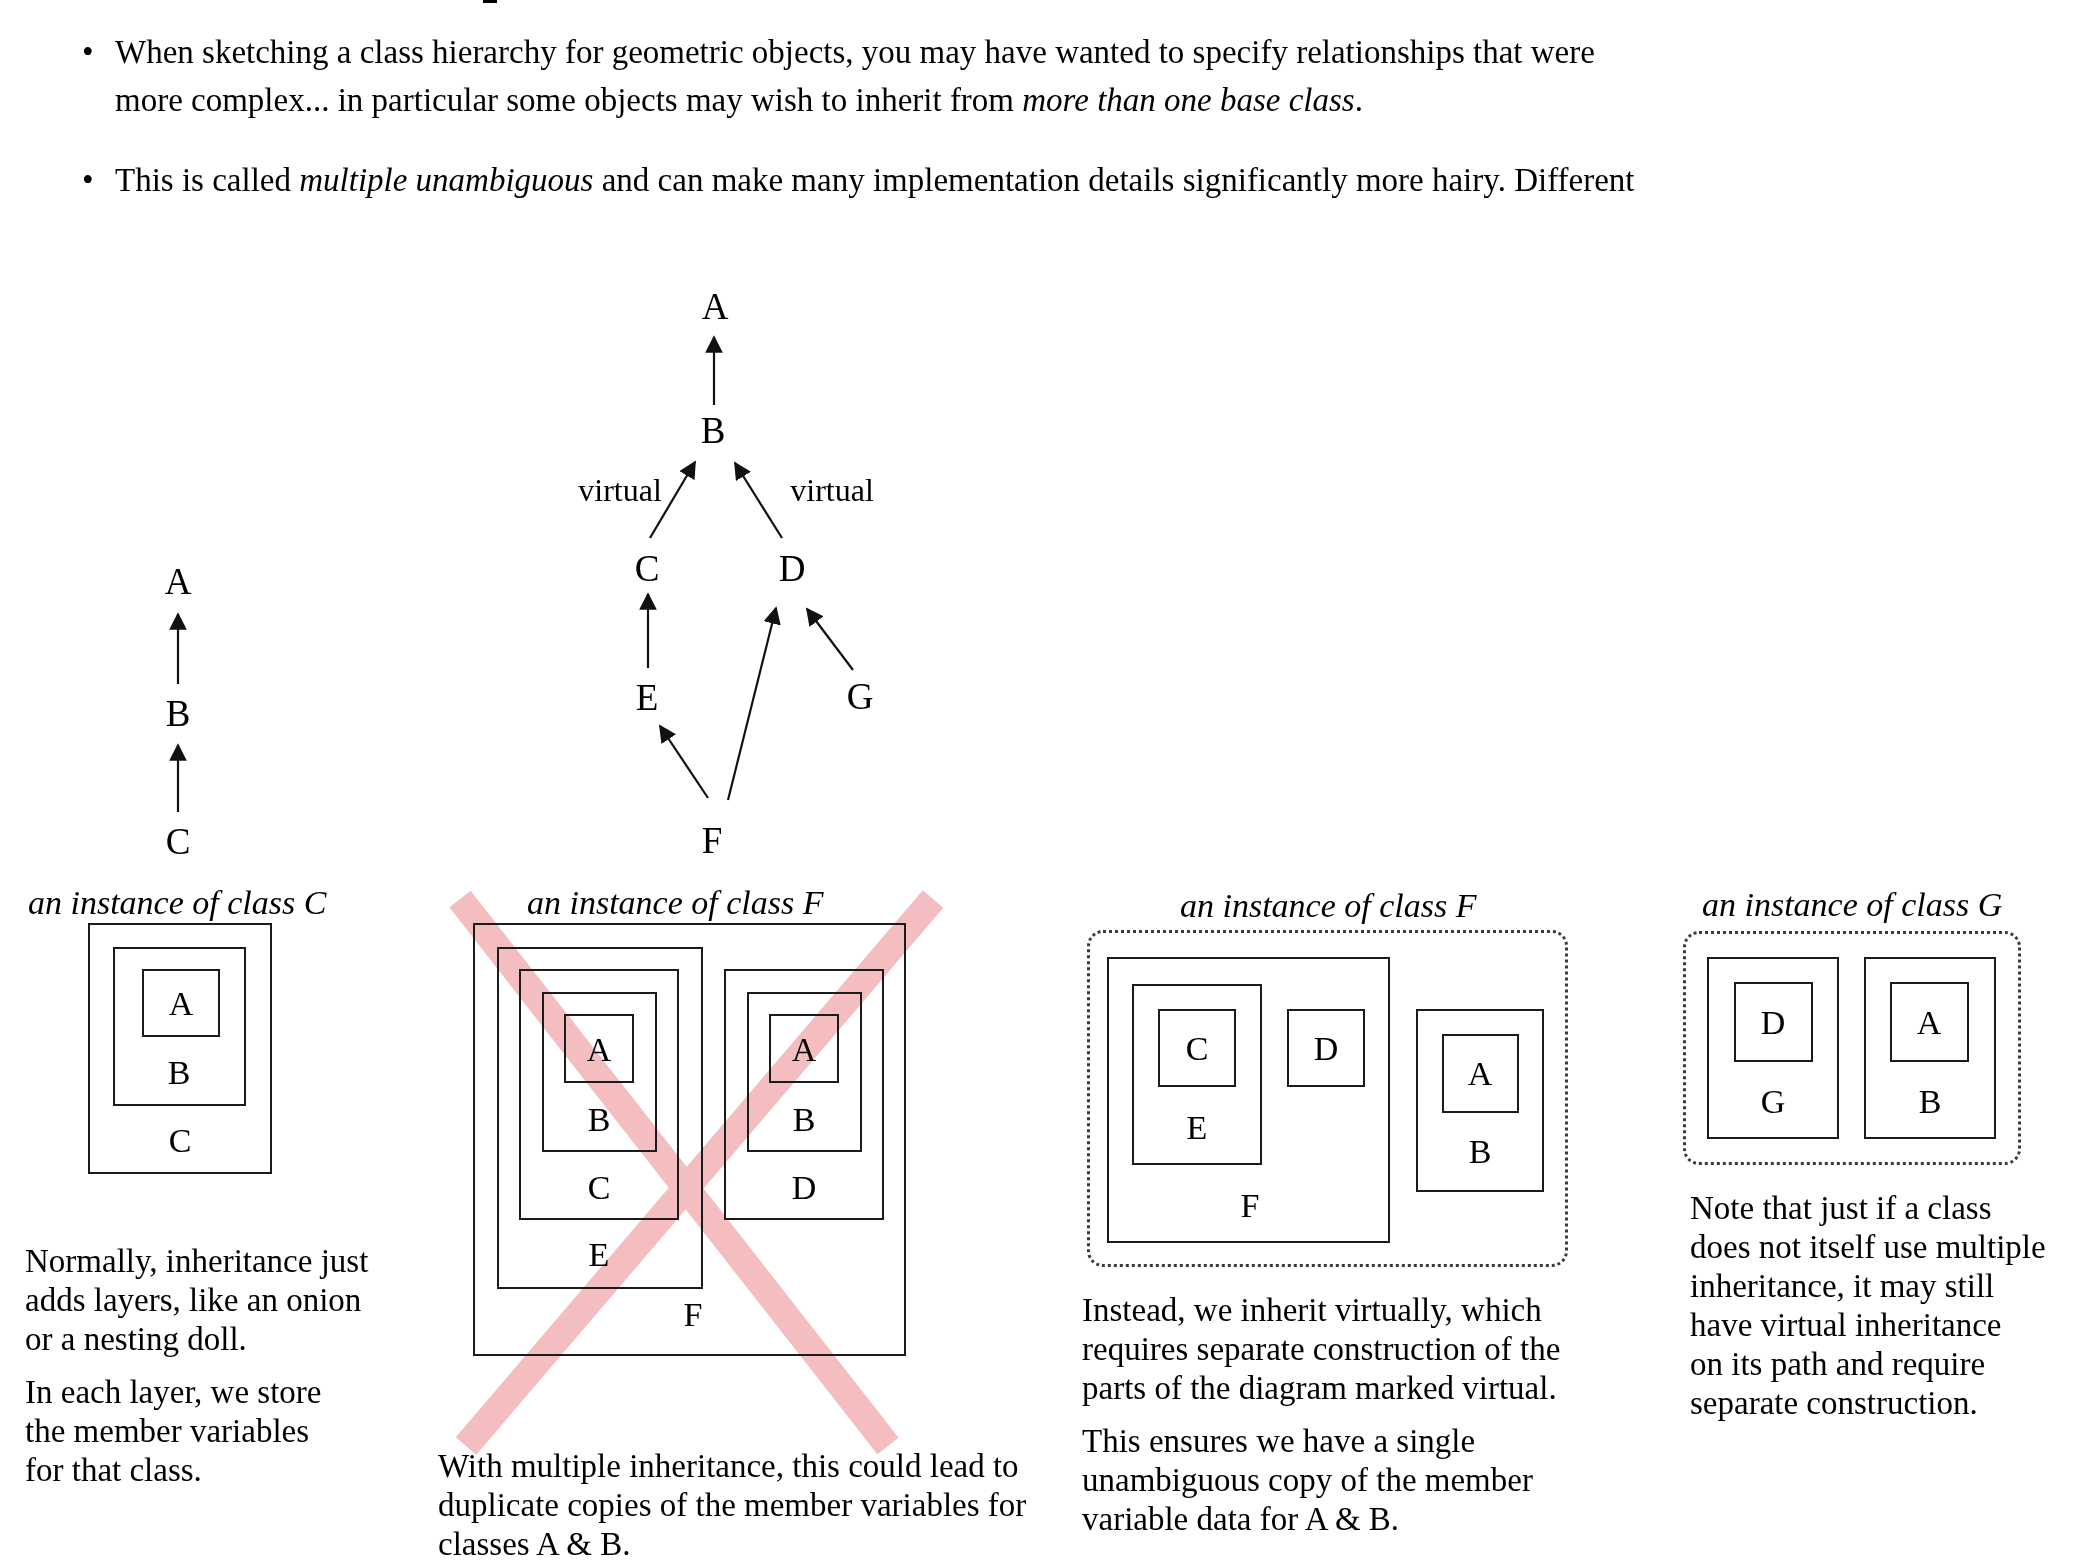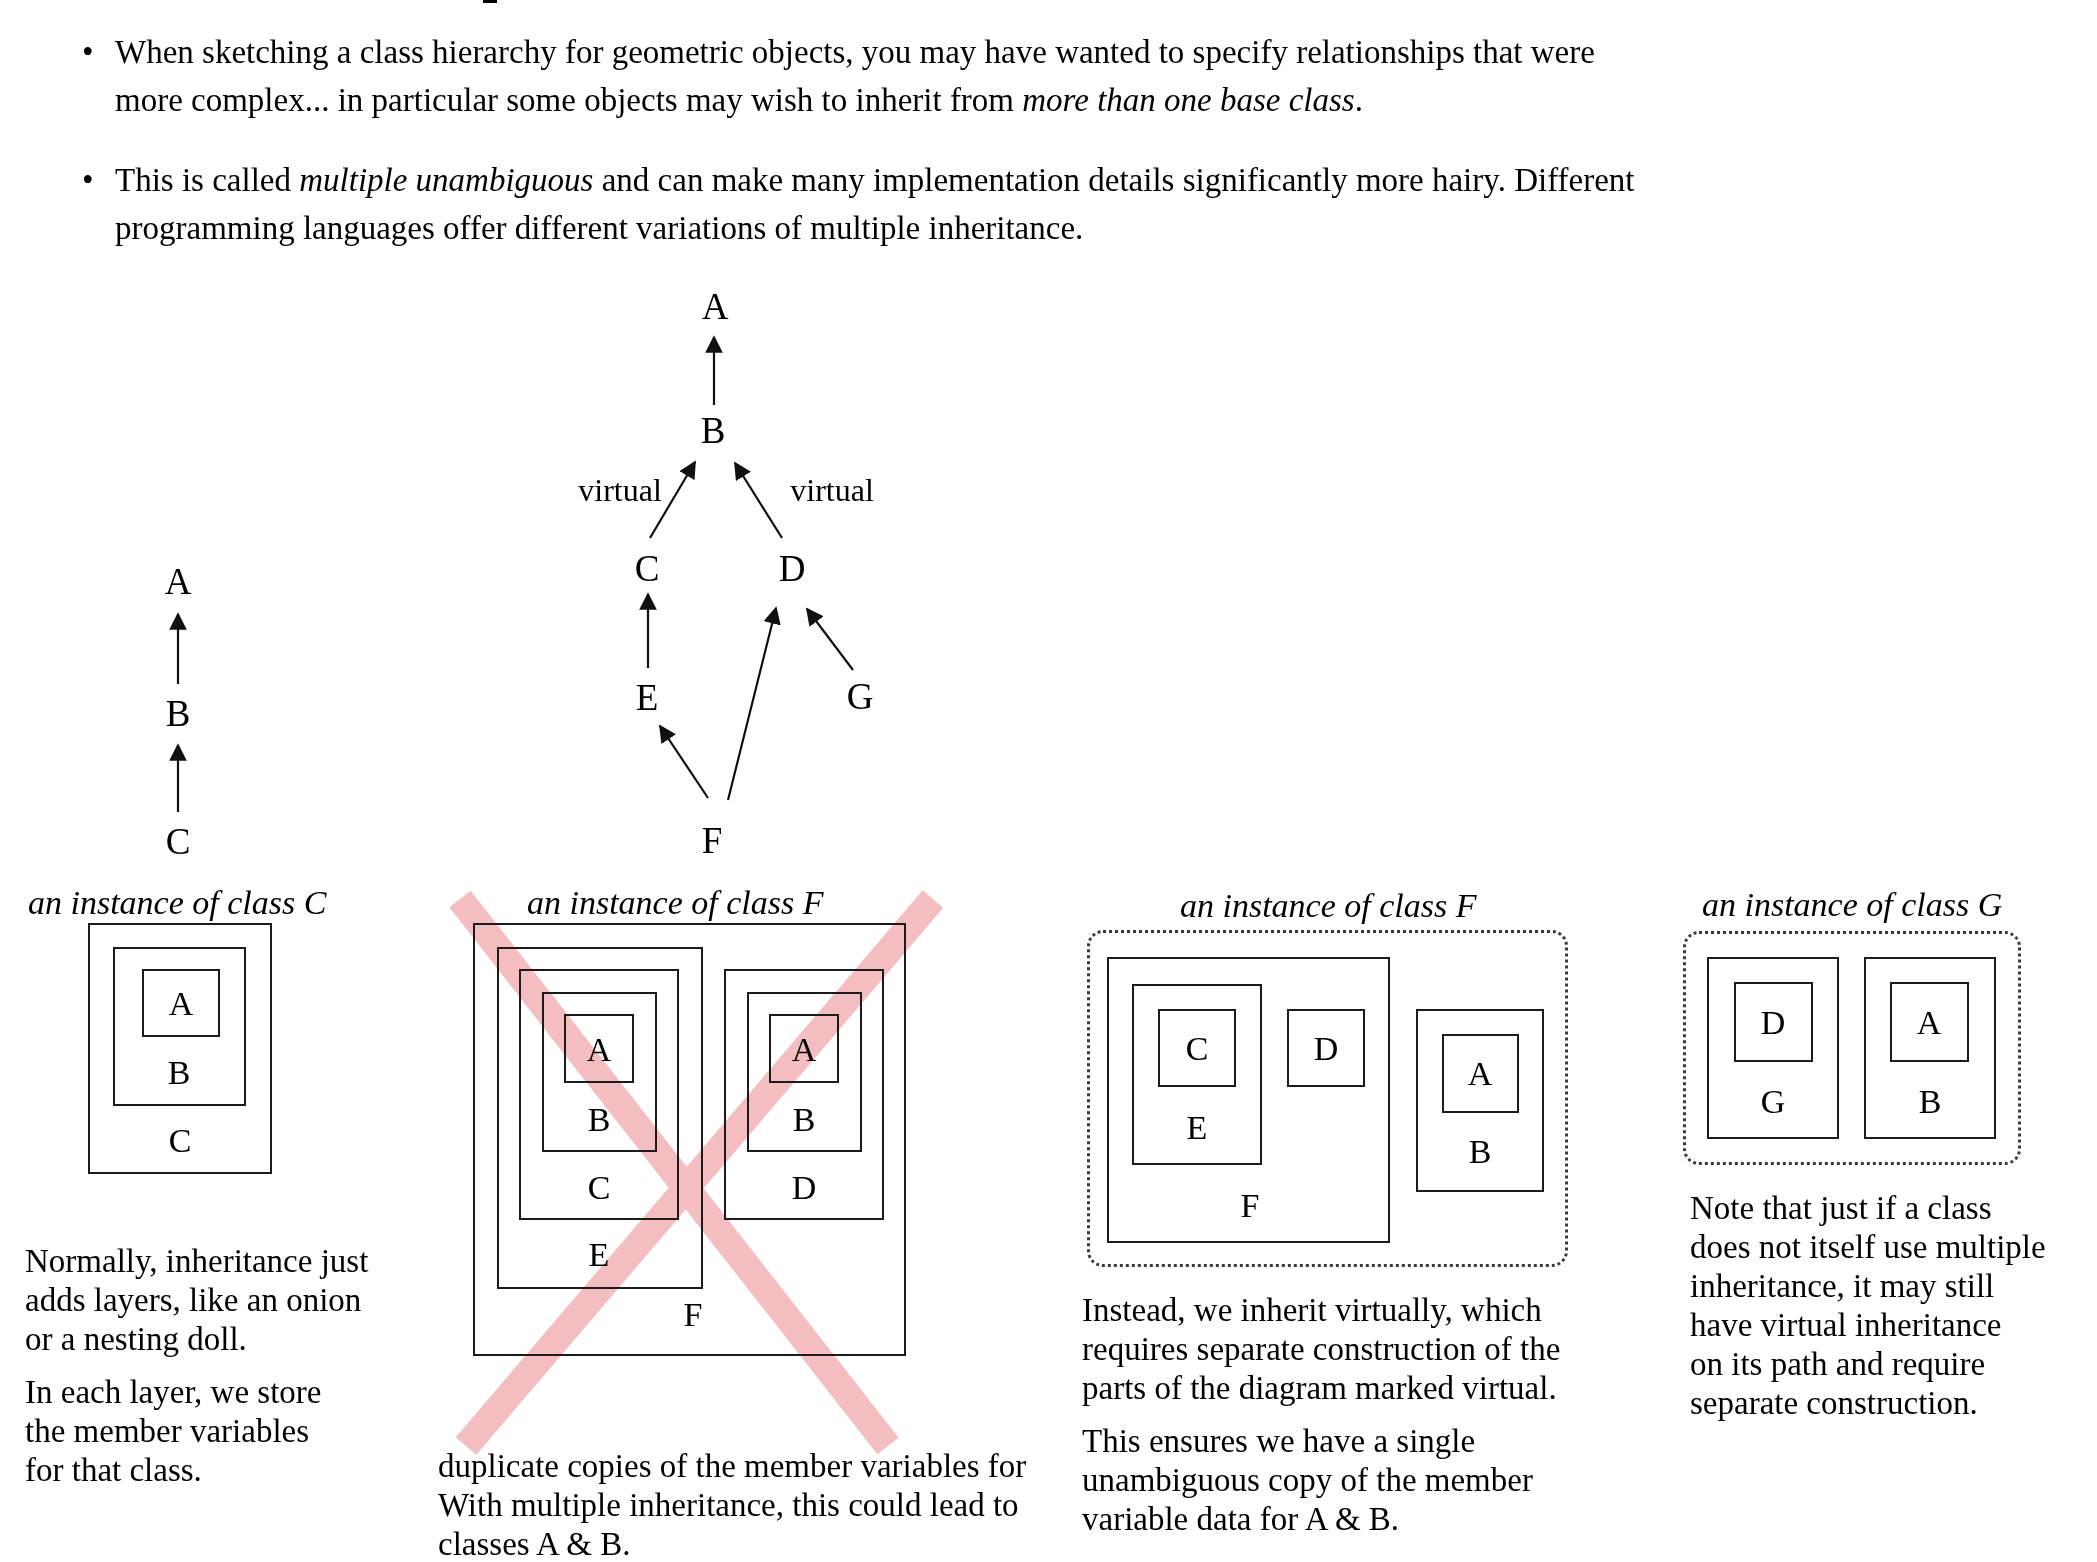--- a/index.html
+++ b/index.html
@@ -52,21 +52,20 @@
 
   <span class="bullet-glyph" style="left:82px;top:28px;">•</span>
   <div class="bullet-text" style="left:115px;top:28px;">
     <div><span>When sketching a class hierarchy for geometric objects, you may have wanted to specify relationships that were</span></div>
     <div><span>more complex... in particular some objects may wish to inherit from </span><span class="it">more than one base class</span><span>.</span></div>
   </div>
 
   <span class="bullet-glyph" style="left:82px;top:156px;">•</span>
   <div class="bullet-text" style="left:115px;top:156px;">
     <div><span>This is called </span><span class="it">multiple unambiguous</span><span> and can make many implementation details significantly more hairy. Different</span></div>
-    <div><span>programming languages offer different variations of multiple inheritance.</span></div>
   </div>
 
   <div class="node" style="left:178px;top:581px;">A</div>
   <div class="node" style="left:178px;top:713px;">B</div>
   <div class="node" style="left:178px;top:841px;">C</div>
 
   <div class="node" style="left:715px;top:306px;">A</div>
   <div class="node" style="left:713px;top:430px;">B</div>
   <div class="vlabel" style="left:620px;top:490px;">virtual</div>
   <div class="vlabel" style="left:832px;top:490px;">virtual</div>
@@ -109,22 +108,22 @@
   <div class="lbl" style="left:599px;top:1050px;">A</div>
   <div class="lbl" style="left:599px;top:1120px;">B</div>
   <div class="lbl" style="left:599px;top:1188px;">C</div>
   <div class="lbl" style="left:599px;top:1255px;">E</div>
   <div class="lbl" style="left:693px;top:1315px;">F</div>
   <div class="lbl" style="left:804px;top:1050px;">A</div>
   <div class="lbl" style="left:804px;top:1120px;">B</div>
   <div class="lbl" style="left:804px;top:1188px;">D</div>
 
   <div class="cap" style="left:438px;top:1447px;">
+    <div>With multiple inheritance, this could lead to</div>
     <div>duplicate copies of the member variables for</div>
-    <div>With multiple inheritance, this could lead to</div>
     <div>classes A &amp; B.</div>
   </div>
 
   <div class="ititle" style="left:1180px;top:889px;">an instance of class F</div>
   <div class="dottedbox" style="left:1087px;top:930px;width:481px;height:337px;"></div>
   <div class="box" style="left:1107px;top:957px;width:283px;height:286px;"></div>
   <div class="box" style="left:1132px;top:984px;width:130px;height:181px;"></div>
   <div class="box" style="left:1158px;top:1009px;width:78px;height:78px;"></div>
   <div class="box" style="left:1287px;top:1009px;width:78px;height:78px;"></div>
   <div class="box" style="left:1416px;top:1009px;width:128px;height:183px;"></div>

